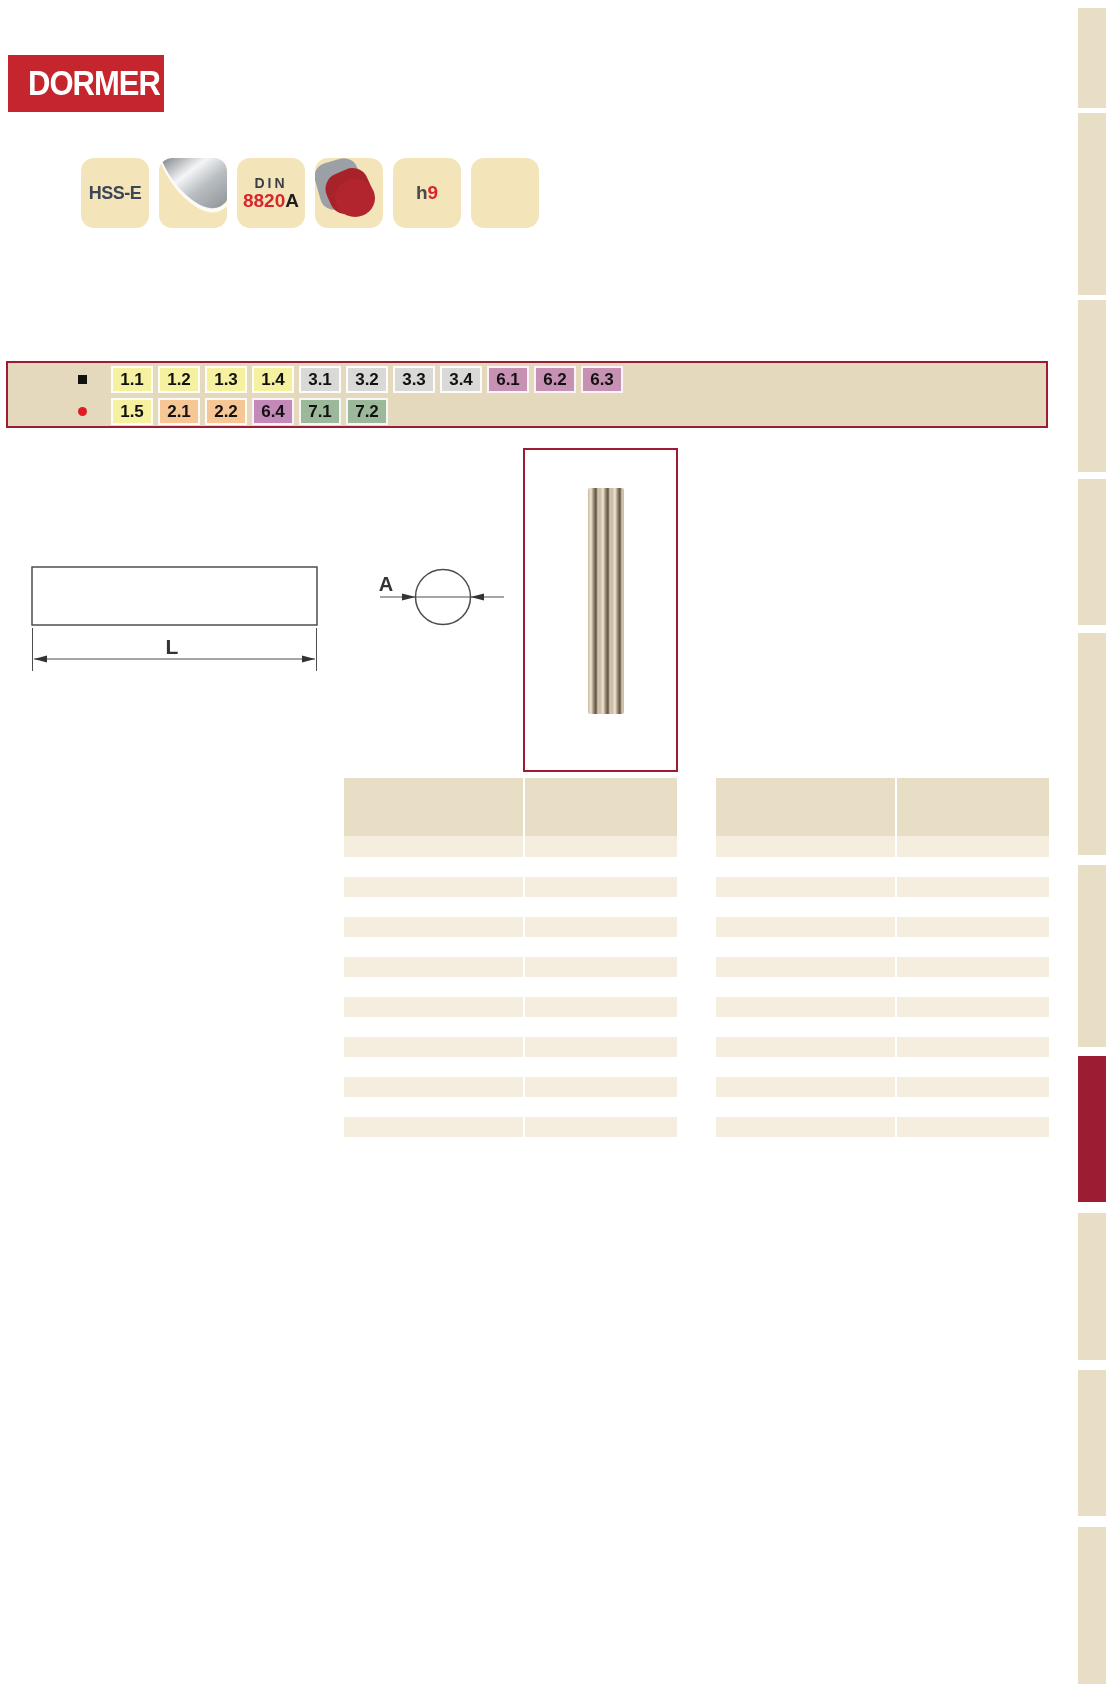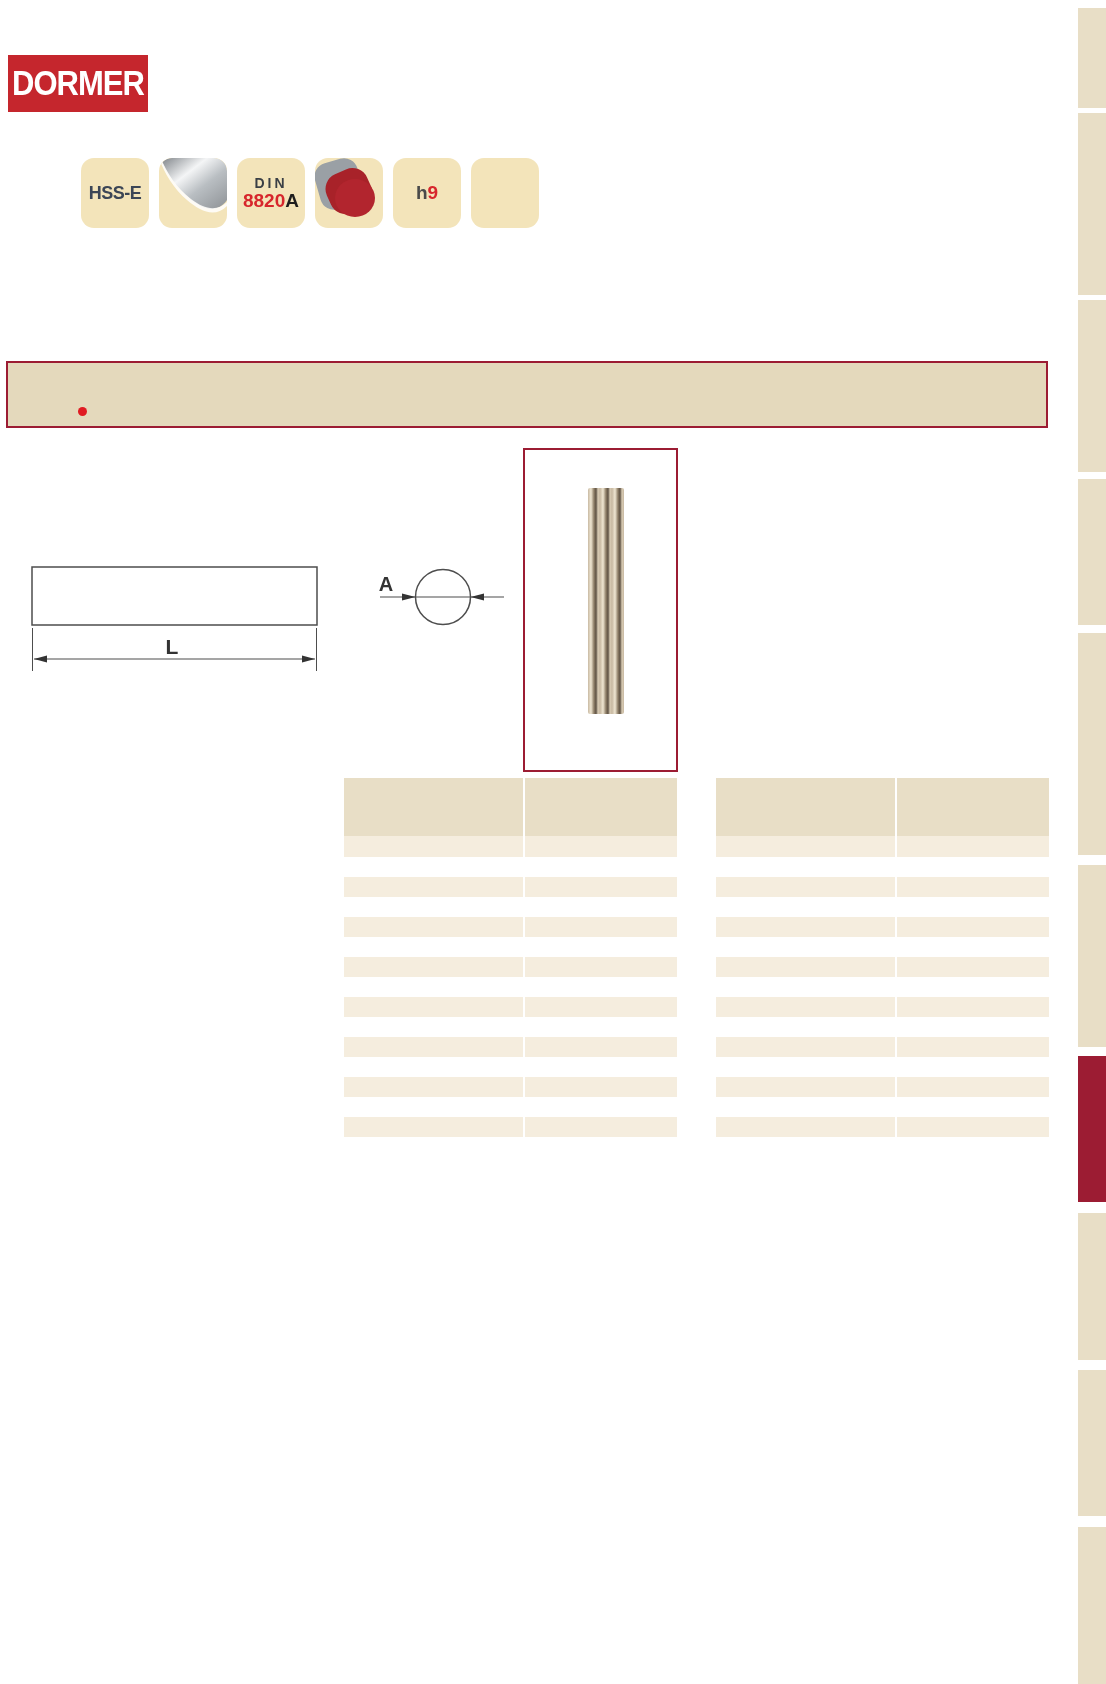--- a/index.html
+++ b/index.html
@@ -1,21 +1,21 @@
 <!DOCTYPE html>
 <html><head>
 <meta charset="utf-8">
 <style>
   html,body{margin:0;padding:0;background:#fff;}
   .page{position:relative;width:1106px;height:1684px;background:#ffffff;overflow:hidden;
         font-family:"Liberation Sans",sans-serif;}
 
   
   .logo{position:absolute;left:8px;top:55px;width:140px;height:57px;background:#c5262d;
-        display:flex;align-items:center;justify-content:center;}
+        display:flex;align-items:center;justify-content:center;padding-left:16px;}
   .logo span{color:#ffffff;font-weight:bold;font-size:31px;letter-spacing:-1px;
         transform:scaleY(1.12);}
 
   
   .badges{position:absolute;left:81px;top:158px;display:flex;gap:10px;}
   .badge{width:68px;height:70px;border-radius:13px;background:#f3e4ba;
          display:flex;align-items:center;justify-content:center;flex-direction:column;
          overflow:hidden;position:relative;}
   .badge .txt{color:#3c4656;font-weight:bold;font-size:18px;letter-spacing:-0.5px;}
   .badge .din1{color:#3a3f45;font-size:14px;letter-spacing:3px;font-weight:bold;line-height:15px;}
@@ -114,22 +114,46 @@
         </g>
       </svg>
     </div>
     <div class="badge">
       <span><span class="h">h</span><span class="red" style="font-weight:bold;font-size:19px;">9</span></span>
     </div>
     <div class="badge"></div>
   </div>
 
   <div class="band">
+    <div class="band-row r1">
+      <span class="bullet-sq"></span>
+      <span class="chips">
+          <span class="tag-chip" style="background: rgb(246, 241, 161);">1.1</span>
+          <span class="tag-chip" style="background: rgb(246, 241, 161);">1.2</span>
+          <span class="tag-chip" style="background: rgb(246, 241, 161);">1.3</span>
+          <span class="tag-chip" style="background: rgb(246, 241, 161);">1.4</span>
+          <span class="tag-chip" style="background: rgb(217, 217, 215);">3.1</span>
+          <span class="tag-chip" style="background: rgb(217, 217, 215);">3.2</span>
+          <span class="tag-chip" style="background: rgb(217, 217, 215);">3.3</span>
+          <span class="tag-chip" style="background: rgb(217, 217, 215);">3.4</span>
+          <span class="tag-chip" style="background: rgb(199, 145, 180);">6.1</span>
+          <span class="tag-chip" style="background: rgb(199, 145, 180);">6.2</span>
+          <span class="tag-chip" style="background: rgb(199, 145, 180);">6.3</span>
+        </span>
+    </div>
     <div class="band-row r2">
       <span class="bullet-dot"></span>
+      <span class="chips">
+          <span class="tag-chip" style="background: rgb(246, 241, 161);">1.5</span>
+          <span class="tag-chip" style="background: rgb(246, 199, 149);">2.1</span>
+          <span class="tag-chip" style="background: rgb(246, 199, 149);">2.2</span>
+          <span class="tag-chip" style="background: rgb(194, 137, 185);">6.4</span>
+          <span class="tag-chip" style="background: rgb(156, 184, 155);">7.1</span>
+          <span class="tag-chip" style="background: rgb(156, 184, 155);">7.2</span>
+        </span>
     </div>
   </div>
 
   <svg class="diagram" width="490" height="125" viewBox="0 0 490 125">
     <rect x="4" y="7" width="285" height="58" fill="#ffffff" stroke="#4d4d4d" stroke-width="1.5"></rect>
     <line x1="4.5" y1="68" x2="4.5" y2="111" stroke="#4d4d4d" stroke-width="1"></line>
     <line x1="288.5" y1="68" x2="288.5" y2="111" stroke="#4d4d4d" stroke-width="1"></line>
     <line x1="6" y1="99" x2="287" y2="99" stroke="#4d4d4d" stroke-width="1.2"></line>
     <polygon points="6,99 19,95.5 19,102.5" fill="#333333"></polygon>
     <polygon points="287,99 274,95.5 274,102.5" fill="#333333"></polygon>

